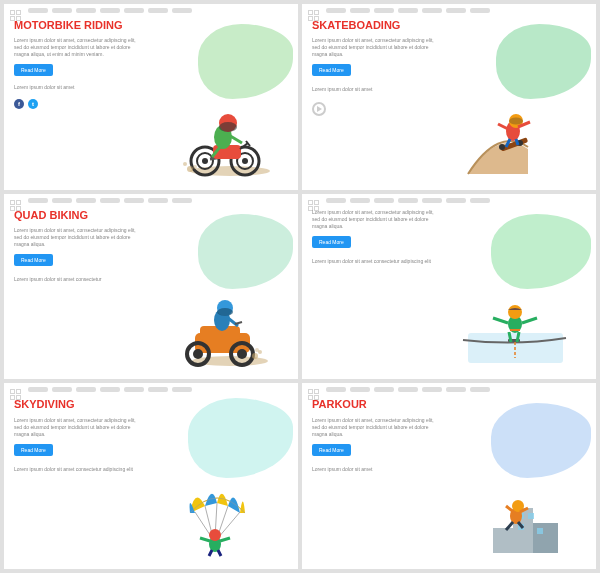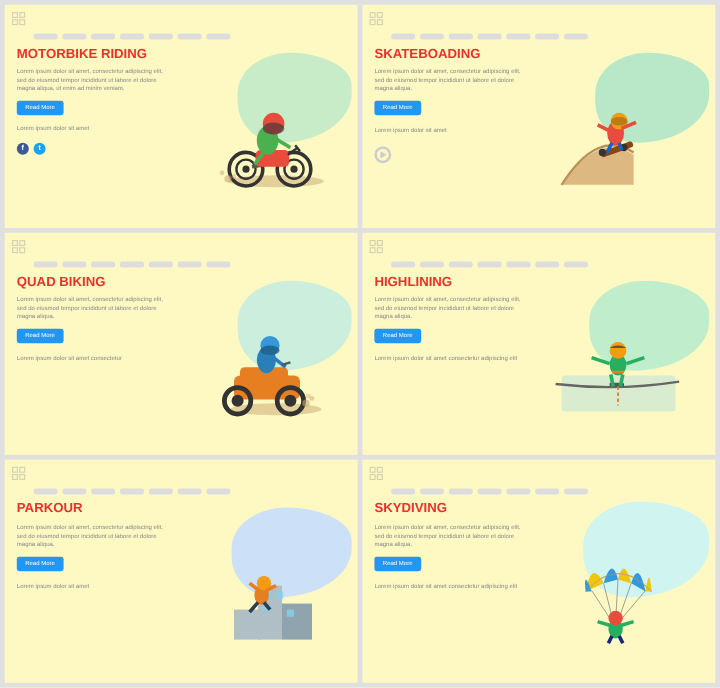--- a/index.html
+++ b/index.html
@@ -16,24 +16,24 @@
       grid-template-columns: 1fr 1fr;
       grid-template-rows: 1fr 1fr 1fr;
       width: 600px;
       height: 573px;
       gap: 4px;
       padding: 4px;
       background: #e0e0e0;
     }
 
     .card {
-      background: #fef9c3;
+      background: #ffffff;
       position: relative;
       overflow: hidden;
-      padding: 24px 10px;
+      padding: 4px 10px;
     }
 
     
     .card-nav {
       display: flex;
       gap: 4px;
       align-items: center;
       margin-bottom: 6px;
       flex-wrap: nowrap;
     }
@@ -360,21 +360,20 @@
       <div class="nav-dot" style="margin-left:14px"></div>
       <div class="nav-dot"></div>
         <div class="nav-dot"></div>
         <div class="nav-dot"></div>
       <div class="nav-dot"></div>
         <div class="nav-dot"></div>
         <div class="nav-dot"></div>
     </div>
     <div class="card-content">
       <div class="card-text">
-        <div class="card-title">HIGHLINING</div>
         <div class="card-body">Lorem ipsum dolor sit amet, consectetur adipiscing elit, sed do eiusmod tempor incididunt ut labore et dolore magna aliqua.</div>
         <div class="read-more-btn">Read More</div>
         <div class="card-body" style="margin-top:4px;">Lorem ipsum dolor sit amet consectetur adipiscing elit</div>
       </div>
       <div class="card-illustration">
         <div class="blob blob-teal" style="width:100px;height:75px;top:5px;right:-5px;background:#c0eecc;"></div>
         <svg class="illus-svg" width="110" height="80" viewBox="0 0 110 80">
 
           <rect x="10" y="45" width="95" height="30" rx="3" fill="#87ceeb" opacity="0.3"></rect>
 
@@ -390,20 +389,78 @@
           <line x1="50" y1="35" x2="35" y2="30" stroke="#27ae60" stroke-width="3"></line>
           <line x1="64" y1="35" x2="79" y2="30" stroke="#27ae60" stroke-width="3"></line>
 
           <circle cx="57" cy="24" r="7" fill="#f39c12"></circle>
 
           <path d="M50 22 Q57 18 64 22" fill="#6d4c41" stroke="none"></path>
 
           <line x1="57" y1="54" x2="57" y2="70" stroke="#e67e22" stroke-width="1.5" stroke-dasharray="3,2"></line>
 
           <line x1="52" y1="42" x2="62" y2="42" stroke="#e67e22" stroke-width="2"></line>
+        </svg>
+      </div>
+    </div>
+  </div>
+
+  <div class="card">
+    <div class="expand-icon">
+      <div class="expand-cell"></div>
+        <div class="expand-cell"></div>
+      <div class="expand-cell"></div>
+        <div class="expand-cell"></div>
+    </div>
+    <div class="card-nav">
+      <div class="nav-dot" style="margin-left:14px"></div>
+      <div class="nav-dot"></div>
+        <div class="nav-dot"></div>
+        <div class="nav-dot"></div>
+      <div class="nav-dot"></div>
+        <div class="nav-dot"></div>
+        <div class="nav-dot"></div>
+    </div>
+    <div class="card-content">
+      <div class="card-text">
+        <div class="card-title">SKYDIVING</div>
+        <div class="card-body">Lorem ipsum dolor sit amet, consectetur adipiscing elit, sed do eiusmod tempor incididunt ut labore et dolore magna aliqua.</div>
+        <div class="read-more-btn">Read More</div>
+        <div class="card-body" style="margin-top:4px;">Lorem ipsum dolor sit amet consectetur adipiscing elit</div>
+      </div>
+      <div class="card-illustration">
+        <div class="blob blob-teal" style="width:105px;height:80px;top:0px;right:-5px;background:#d0f4f0;"></div>
+        <svg class="illus-svg" width="110" height="80" viewBox="0 0 110 80">
+
+          <path d="M30 35 Q57 5 85 35" fill="none" stroke="#f1c40f" stroke-width="1"></path>
+
+          <path d="M30 35 Q35 8 45 28 Z" fill="#f1c40f"></path>
+          <path d="M45 28 Q52 5 57 25 Z" fill="#3498db"></path>
+          <path d="M57 25 Q62 5 68 28 Z" fill="#f1c40f"></path>
+          <path d="M68 28 Q74 8 80 35 Z" fill="#3498db"></path>
+          <path d="M80 35 Q83 12 85 35 Z" fill="#f1c40f"></path>
+          <path d="M30 35 Q28 15 35 35 Z" fill="#3498db"></path>
+
+          <path d="M30 35 Q57 5 85 35" fill="none" stroke="#999" stroke-width="0.5"></path>
+
+          <line x1="35" y1="34" x2="52" y2="60" stroke="#999" stroke-width="0.8"></line>
+          <line x1="45" y1="28" x2="53" y2="60" stroke="#999" stroke-width="0.8"></line>
+          <line x1="57" y1="25" x2="55" y2="60" stroke="#999" stroke-width="0.8"></line>
+          <line x1="68" y1="28" x2="57" y2="60" stroke="#999" stroke-width="0.8"></line>
+          <line x1="80" y1="34" x2="58" y2="60" stroke="#999" stroke-width="0.8"></line>
+
+          <ellipse cx="55" cy="66" rx="6" ry="8" fill="#27ae60"></ellipse>
+
+          <circle cx="55" cy="57" r="6" fill="#e74c3c"></circle>
+
+          <line x1="50" y1="63" x2="40" y2="60" stroke="#27ae60" stroke-width="3"></line>
+          <line x1="60" y1="63" x2="70" y2="60" stroke="#27ae60" stroke-width="3"></line>
+
+          <line x1="52" y1="72" x2="49" y2="78" stroke="#1a237e" stroke-width="3"></line>
+          <line x1="58" y1="72" x2="61" y2="78" stroke="#1a237e" stroke-width="3"></line>
         </svg>
       </div>
     </div>
   </div>
 
   <div class="card">
     <div class="expand-icon">
       <div class="expand-cell"></div>
         <div class="expand-cell"></div>
       <div class="expand-cell"></div>
@@ -445,71 +502,13 @@
           <line x1="57" y1="35" x2="48" y2="28" stroke="#e67e22" stroke-width="3"></line>
           <line x1="62" y1="34" x2="70" y2="30" stroke="#e67e22" stroke-width="3"></line>
 
           <line x1="55" y1="44" x2="48" y2="52" stroke="#2c3e50" stroke-width="3"></line>
           <line x1="60" y1="44" x2="65" y2="50" stroke="#2c3e50" stroke-width="3"></line>
         </svg>
       </div>
     </div>
   </div>
 
-  <div class="card">
-    <div class="expand-icon">
-      <div class="expand-cell"></div>
-        <div class="expand-cell"></div>
-      <div class="expand-cell"></div>
-        <div class="expand-cell"></div>
-    </div>
-    <div class="card-nav">
-      <div class="nav-dot" style="margin-left:14px"></div>
-      <div class="nav-dot"></div>
-        <div class="nav-dot"></div>
-        <div class="nav-dot"></div>
-      <div class="nav-dot"></div>
-        <div class="nav-dot"></div>
-        <div class="nav-dot"></div>
-    </div>
-    <div class="card-content">
-      <div class="card-text">
-        <div class="card-title">SKYDIVING</div>
-        <div class="card-body">Lorem ipsum dolor sit amet, consectetur adipiscing elit, sed do eiusmod tempor incididunt ut labore et dolore magna aliqua.</div>
-        <div class="read-more-btn">Read More</div>
-        <div class="card-body" style="margin-top:4px;">Lorem ipsum dolor sit amet consectetur adipiscing elit</div>
-      </div>
-      <div class="card-illustration">
-        <div class="blob blob-teal" style="width:105px;height:80px;top:0px;right:-5px;background:#d0f4f0;"></div>
-        <svg class="illus-svg" width="110" height="80" viewBox="0 0 110 80">
-
-          <path d="M30 35 Q57 5 85 35" fill="none" stroke="#f1c40f" stroke-width="1"></path>
-
-          <path d="M30 35 Q35 8 45 28 Z" fill="#f1c40f"></path>
-          <path d="M45 28 Q52 5 57 25 Z" fill="#3498db"></path>
-          <path d="M57 25 Q62 5 68 28 Z" fill="#f1c40f"></path>
-          <path d="M68 28 Q74 8 80 35 Z" fill="#3498db"></path>
-          <path d="M80 35 Q83 12 85 35 Z" fill="#f1c40f"></path>
-          <path d="M30 35 Q28 15 35 35 Z" fill="#3498db"></path>
-
-          <path d="M30 35 Q57 5 85 35" fill="none" stroke="#999" stroke-width="0.5"></path>
-
-          <line x1="35" y1="34" x2="52" y2="60" stroke="#999" stroke-width="0.8"></line>
-          <line x1="45" y1="28" x2="53" y2="60" stroke="#999" stroke-width="0.8"></line>
-          <line x1="57" y1="25" x2="55" y2="60" stroke="#999" stroke-width="0.8"></line>
-          <line x1="68" y1="28" x2="57" y2="60" stroke="#999" stroke-width="0.8"></line>
-          <line x1="80" y1="34" x2="58" y2="60" stroke="#999" stroke-width="0.8"></line>
-
-          <ellipse cx="55" cy="66" rx="6" ry="8" fill="#27ae60"></ellipse>
-
-          <circle cx="55" cy="57" r="6" fill="#e74c3c"></circle>
-
-          <line x1="50" y1="63" x2="40" y2="60" stroke="#27ae60" stroke-width="3"></line>
-          <line x1="60" y1="63" x2="70" y2="60" stroke="#27ae60" stroke-width="3"></line>
-
-          <line x1="52" y1="72" x2="49" y2="78" stroke="#1a237e" stroke-width="3"></line>
-          <line x1="58" y1="72" x2="61" y2="78" stroke="#1a237e" stroke-width="3"></line>
-        </svg>
-      </div>
-    </div>
-  </div>
-
 </div>
 
 </body></html>

